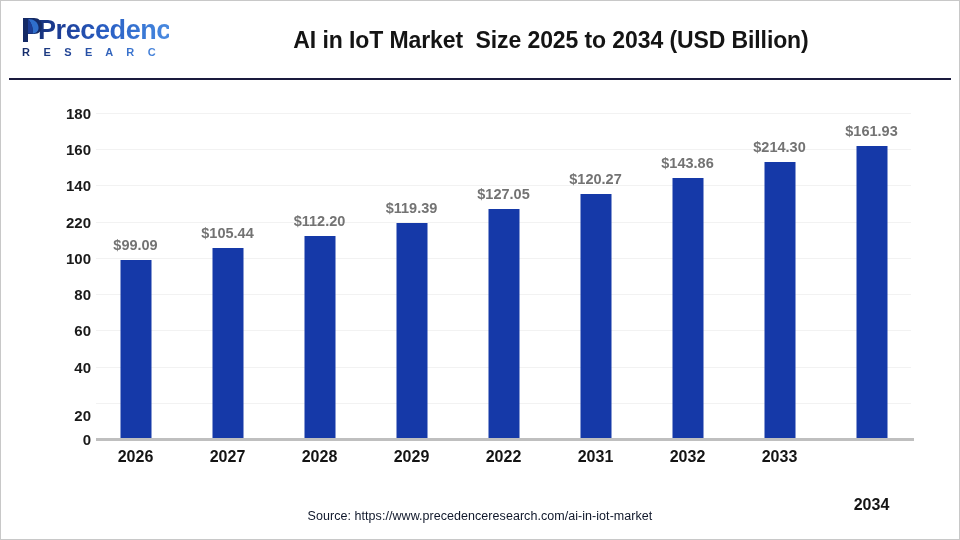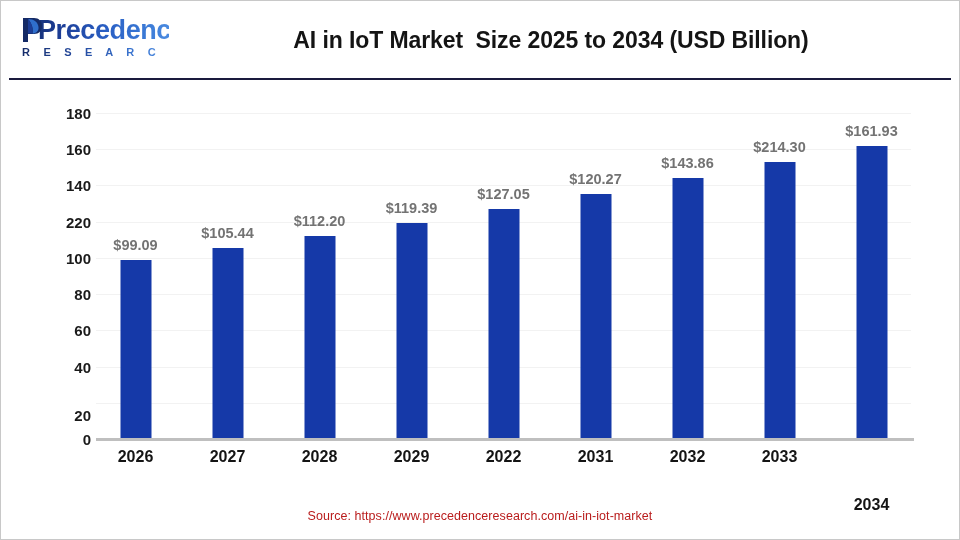--- a/index.html
+++ b/index.html
@@ -150,21 +150,21 @@
     font-weight:700;
     color:#141414;
   }
 
   #source {
     position:absolute;
     left:0; top:508px;
     width:958px;
     text-align:center;
     font-size:12.5px;
-    color:#b91c1c;
+    color:#0f172a;
     letter-spacing:0.05px;
   }
 </style>
 </head>
 <body>
 
 <div id="page">
 
   <div id="header">
 

